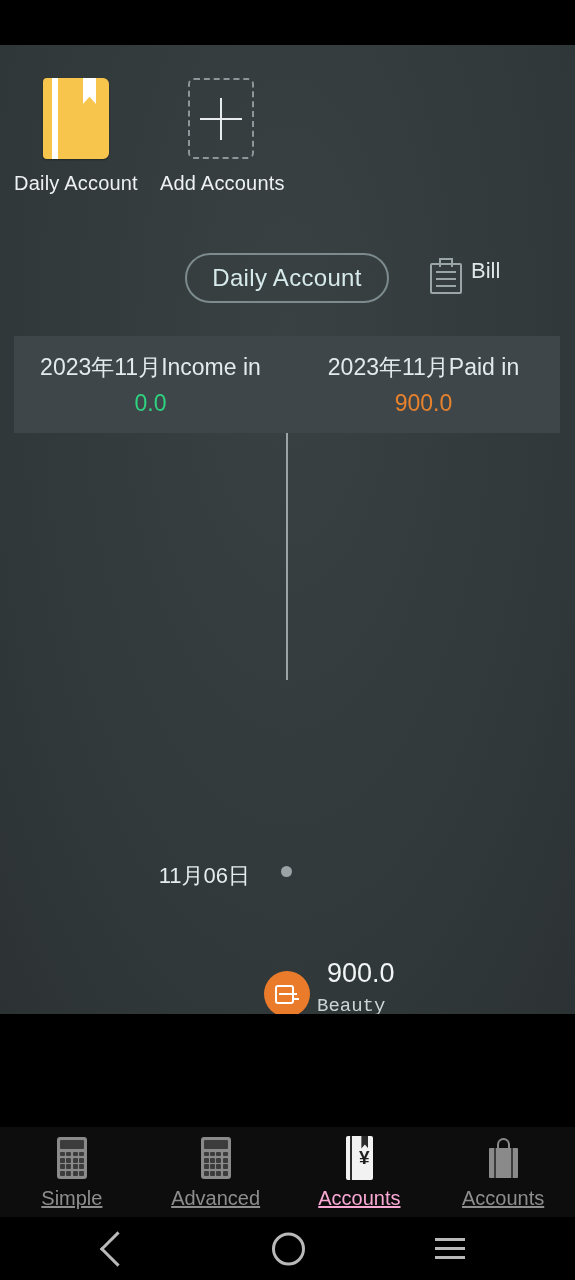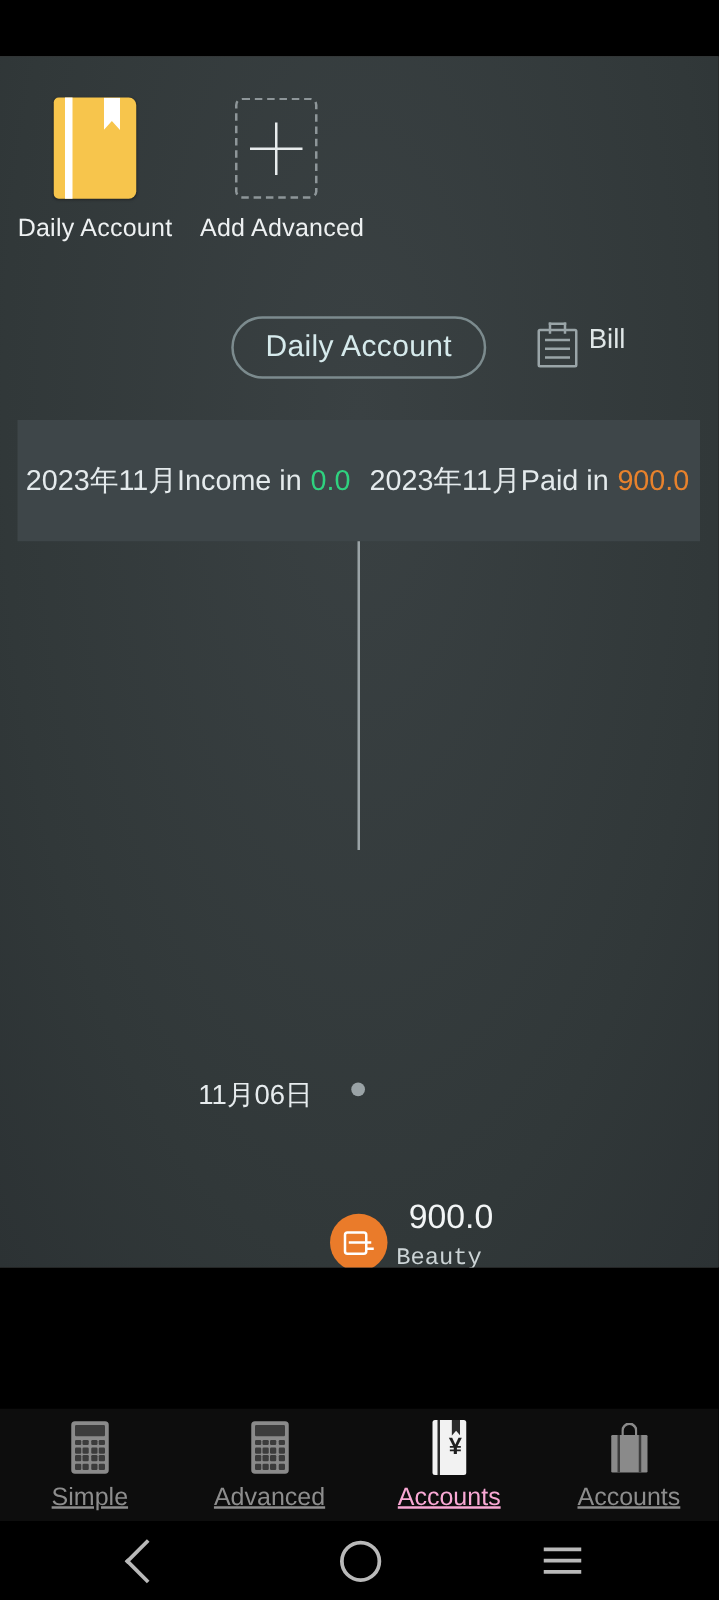--- a/index.html
+++ b/index.html
@@ -6,21 +6,21 @@
   body{width:575px;height:1280px;overflow:hidden;
        font-family:"Liberation Sans","DejaVu Sans",sans-serif;
        -webkit-font-smoothing:antialiased;}
   .phone{position:relative;width:575px;height:1280px;background:#000;}
 
   
   .statusbar{position:absolute;left:0;top:0;width:575px;height:45px;background:#000;}
 
   
   .app{position:absolute;left:0;top:45px;width:575px;height:969px;
-       background:#404040;overflow:hidden;}
+       background:#be185d;overflow:hidden;}
   .app::before{content:"";position:absolute;left:0;top:0;width:100%;height:100%;
        background:radial-gradient(ellipse at 50% 30%, #3a4143 0%, #313839 70%, #2c3234 100%);}
   .inner{position:relative;width:100%;height:100%;}
 
   
   .shortcuts{position:absolute;left:0;top:33px;width:100%;height:170px;}
   .sc{position:absolute;text-align:center;}
   .sc-daily{left:8px;top:0;width:136px;}
   .sc-add{left:160px;top:0;width:121px;}
 
@@ -52,21 +52,21 @@
       border:2px solid #9aa5a8;border-radius:2px;box-sizing:border-box;}
   .clip .tab{position:absolute;left:9px;top:0;width:14px;height:9px;
       border:2px solid #9aa5a8;border-bottom:none;box-sizing:border-box;background:#333a3c;}
   .clip .ln{position:absolute;left:6px;width:20px;height:2px;background:#9aa5a8;}
   .clip .l1{top:13px;} .clip .l2{top:20px;} .clip .l3{top:27px;}
   .billtxt{font-size:22px;color:#dfe6e7;}
 
   
   .summary{position:absolute;left:14px;top:291px;width:546px;height:97px;
        background:#3e4649;display:flex;}
-  .sumcell{flex:1;display:flex;flex-direction:row;align-items:center;
+  .sumcell{flex:1;display:flex;flex-direction:column;align-items:center;
        justify-content:center;gap:7px;}
   .sumtitle{font-size:23px;color:#e4eaec;white-space:nowrap;}
   .sumval{font-size:23px;}
   .income .sumval{color:#2fd27f;}
   .paid .sumval{color:#e8822c;}
 
   
   .timeline{position:absolute;left:0;top:388px;width:100%;height:300px;}
   .tl-line{position:absolute;left:286px;top:0;width:2px;height:247px;background:#9aa3a6;}
   .tl-dot{position:absolute;left:281px;top:433px;width:11px;height:11px;border-radius:50%;
@@ -150,21 +150,21 @@
           <div class="spine"></div>
               <div class="ribbon"></div>
         </div>
         <div class="sc-label">Daily Account</div>
       </div>
       <div class="sc sc-add">
         <div class="add-box">
           <div class="v"></div>
               <div class="h"></div>
         </div>
-        <div class="sc-label">Add Advanced</div>
+        <div class="sc-label">Add Accounts</div>
       </div>
     </div>
 
     <div class="tabrow">
       <div class="pill">
         <span>Daily Account</span>
       </div>
       <div class="billwrap">
         <div class="clip">
           <div class="tab"></div>

